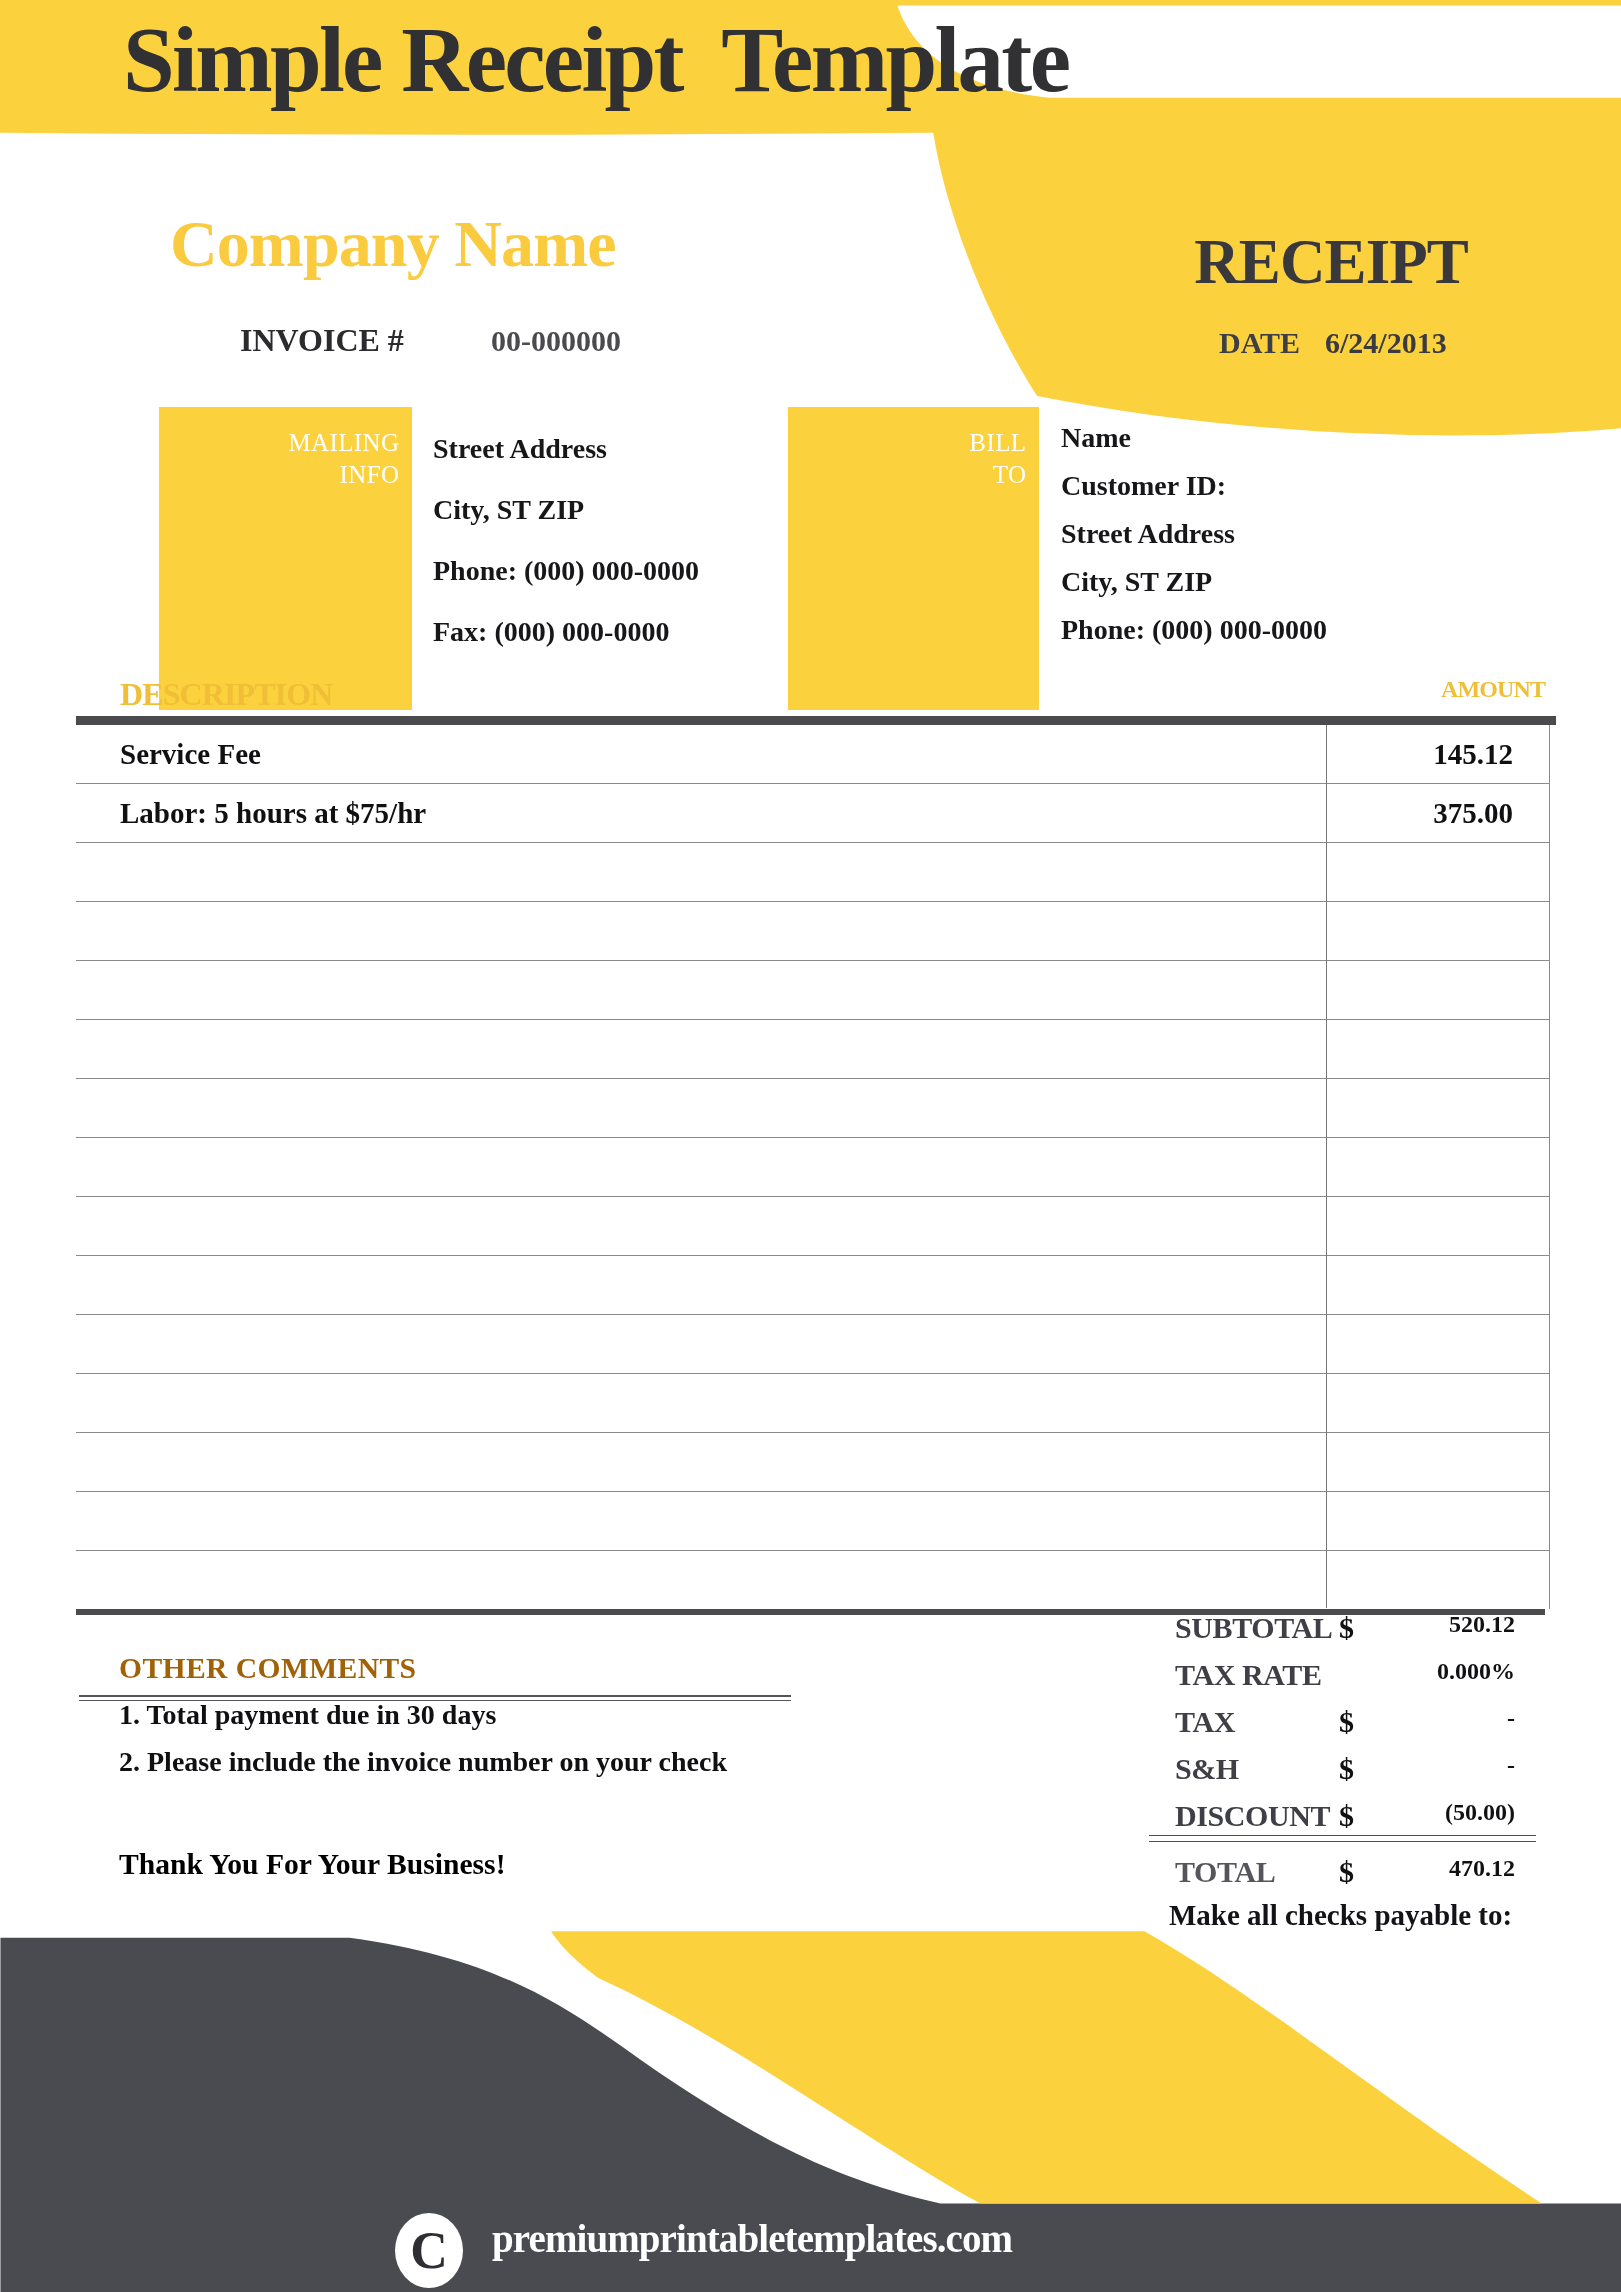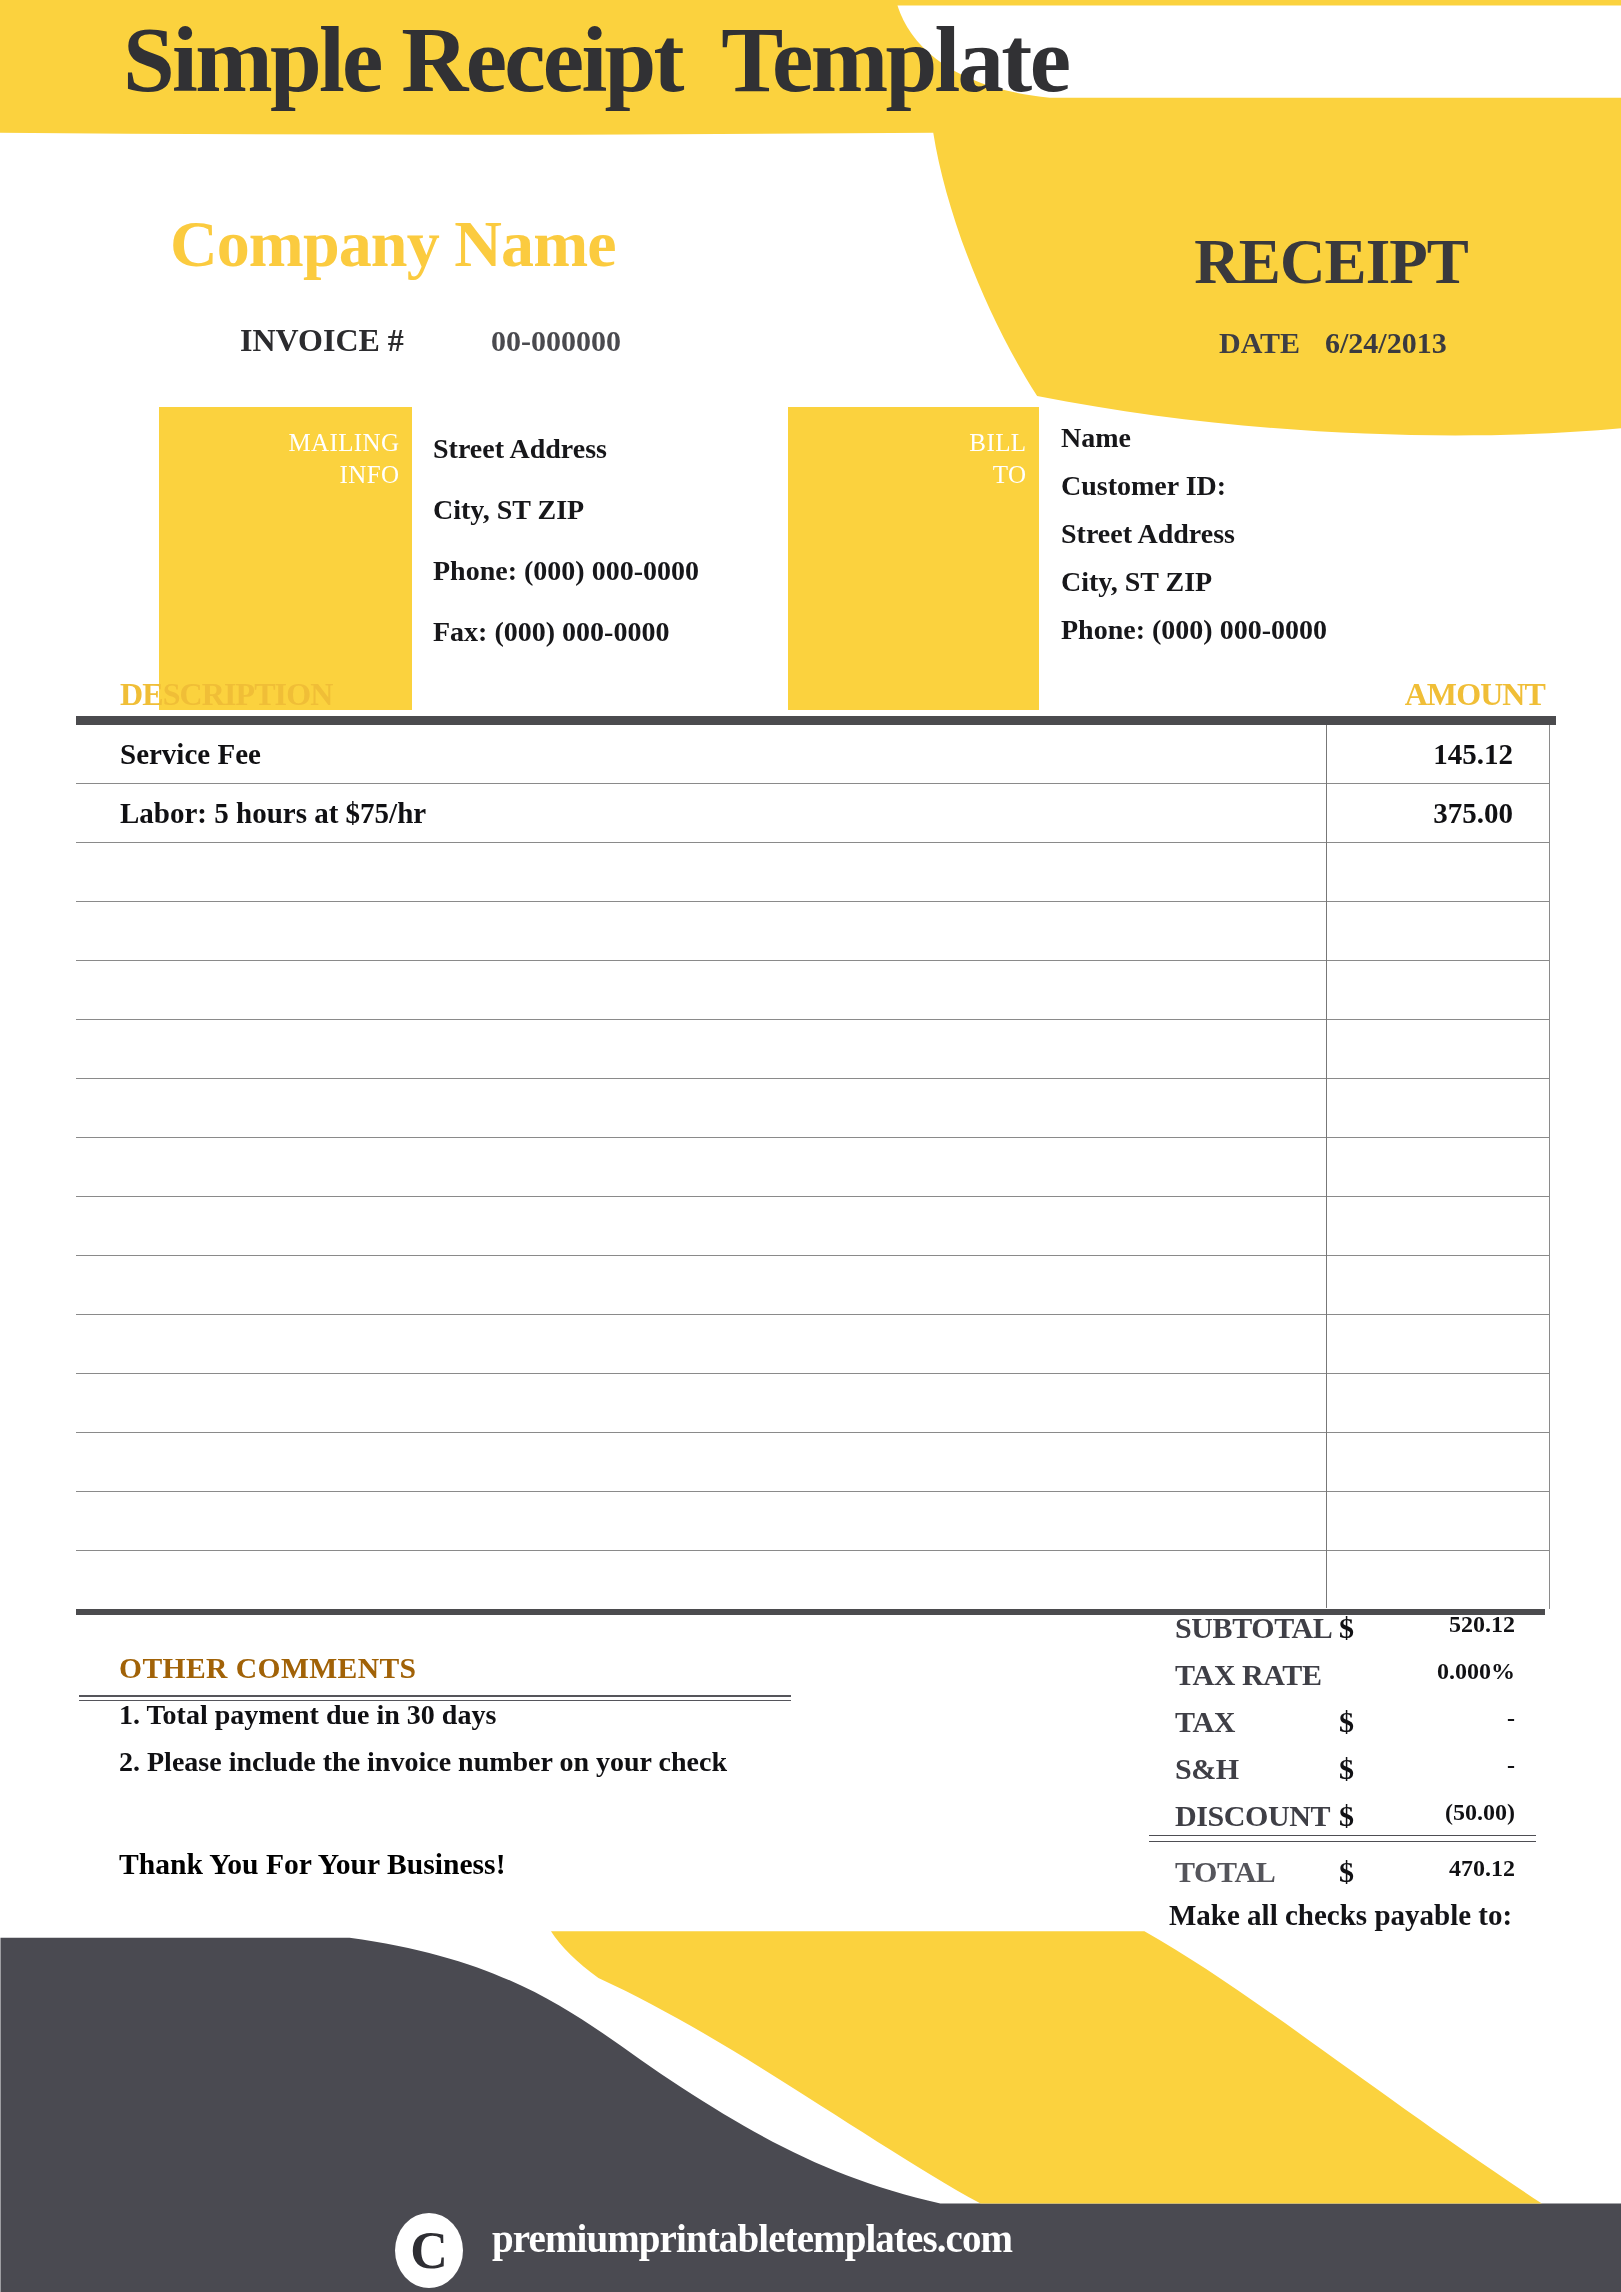--- a/index.html
+++ b/index.html
@@ -24,21 +24,21 @@
   .info-box{background:#FBD23E;width:253px;height:303px;padding:19.7px 12.5px 0 0;box-sizing:border-box;
             text-align:right;color:#ffffff;font-size:25px;line-height:32px;letter-spacing:0.4px;}
   #mailing-box{left:159px;top:407px;}
   #bill-box{left:788px;top:407px;width:251px;}
   .addr-col{font-size:28px;font-weight:bold;color:#17171A;}
   #mailing-lines{left:433px;top:418px;line-height:61px;}
   #bill-lines{left:1061px;top:414px;line-height:48px;}
 
   
   #desc-header{left:120px;top:676px;font-size:32px;font-weight:bold;color:#F0BE37;letter-spacing:-0.9px;}
-  #amount-header{left:1325px;top:676px;width:220px;text-align:right;font-size:32px;font-weight:bold;
+  #amount-header{left:1325px;top:676px;width:220px;text-align:right;font-size:24px;font-weight:bold;
                  color:#F0BE37;letter-spacing:-0.9px;}
   #header-rule{left:76px;top:716px;width:1480px;height:9px;background:#4B4B4E;}
   #items-table{left:76px;top:725px;width:1473px;height:887px;}
   .item-row{display:flex;height:59px;box-sizing:border-box;border-bottom:0.9px solid #8a8a8a;
             align-items:center;font-size:29px;font-weight:bold;color:#101013;}
   .item-row:last-child{border-bottom:none;}
   .item-desc{flex:1;padding-left:44px;}
   .item-amount{width:188px;text-align:right;padding-right:36px;}
   #col-sep{left:1326px;top:725px;width:0.9px;height:884px;background:#777;}
   #table-right-border{left:1549px;top:725px;width:0.9px;height:884px;background:#8a8a8a;}

